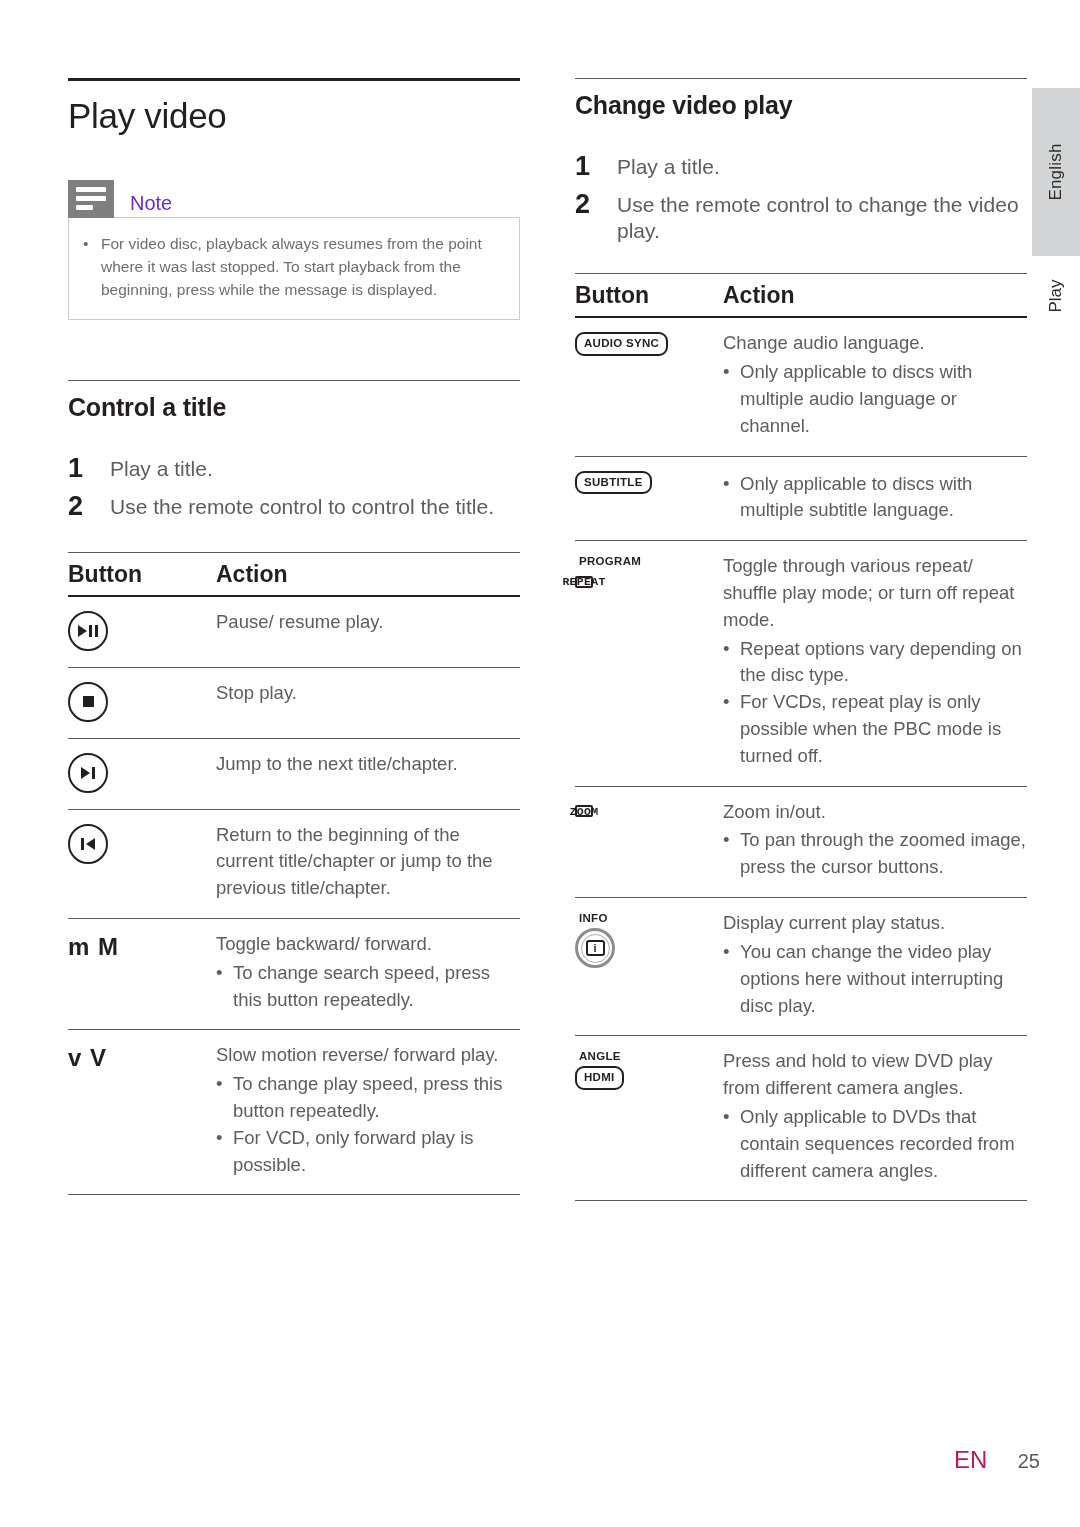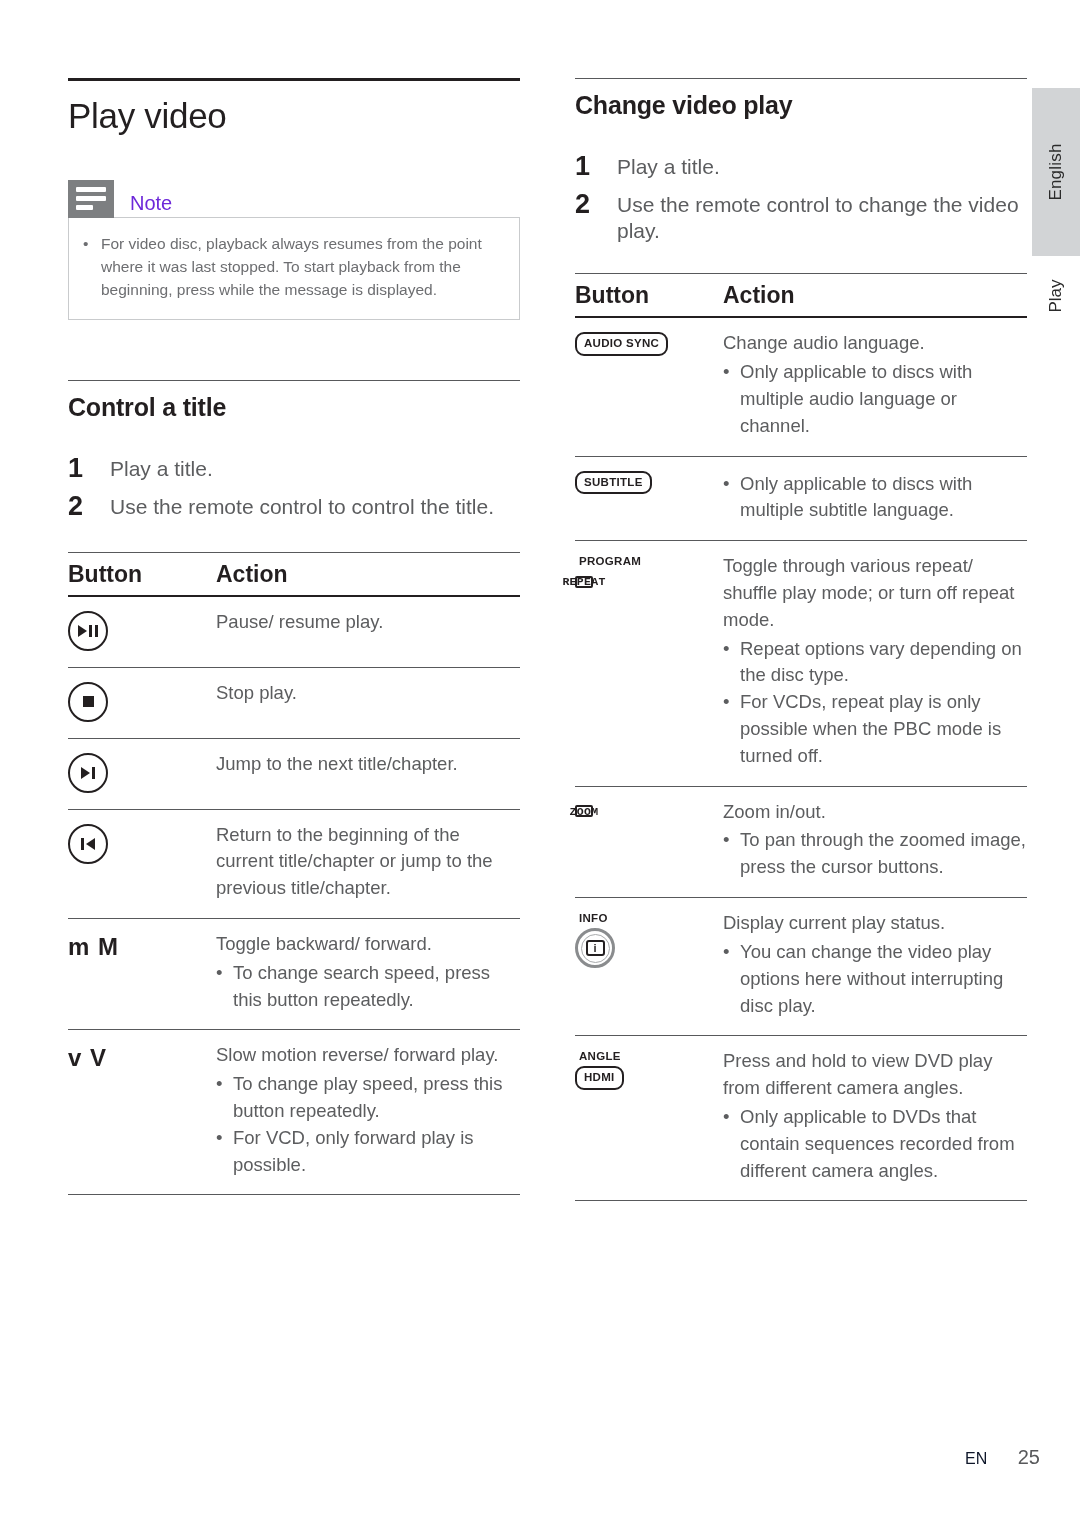--- a/index.html
+++ b/index.html
@@ -158,21 +158,21 @@
     display: flex; align-items: center; justify-content: center;
     font-size: 11px; font-weight: 700; color: #231f20; line-height: 1;
     position: relative; z-index: 2; background: #fff;
   }
 
   
   .footer {
     position: absolute; left: 0; top: 1446px; width: 1040px;
     text-align: right;
   }
-  .footer .en  { font-size: 16px; color: #0f172a; font-weight: 400; }
+  .footer .en  { font-size: 24px; color: #be185d; font-weight: 400; }
   .footer .pg  { font-size: 20px; color: #58595b; margin-left: 26px; }
 </style>
 </head>
 <body>
 
 <div class="page">
 
   <div class="side-tab">
     <span class="vtext">English</span>
   </div>

